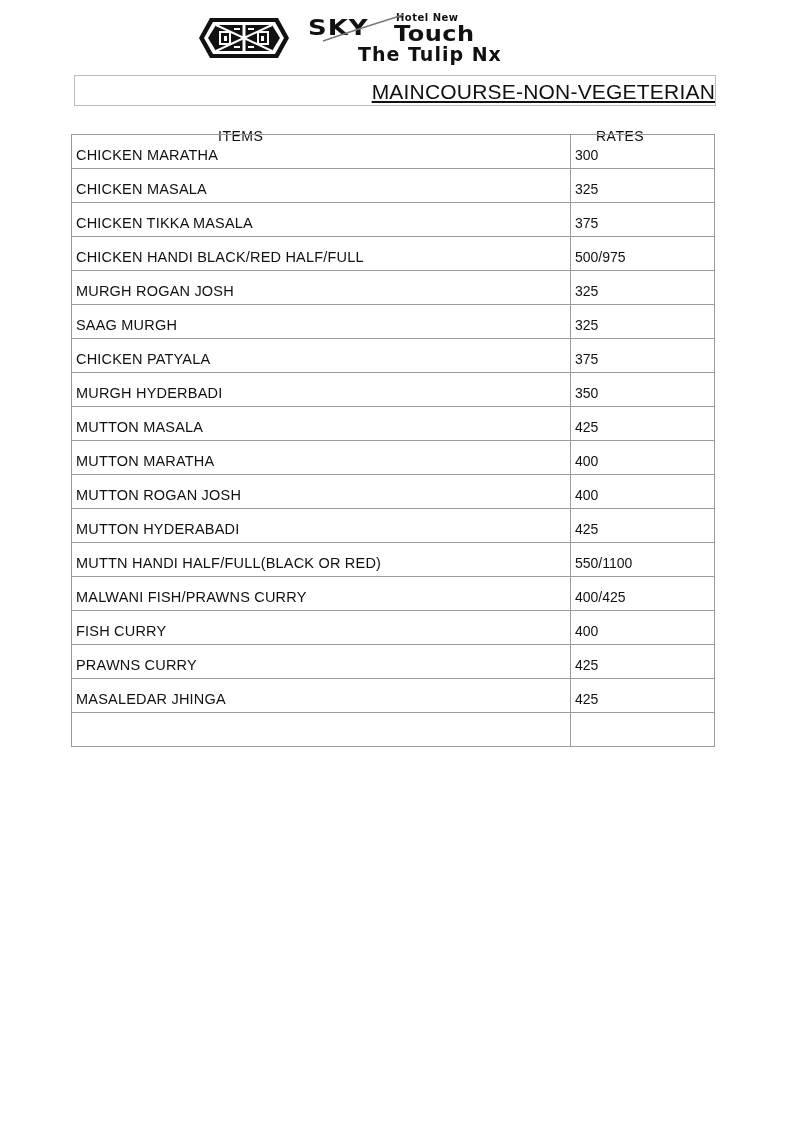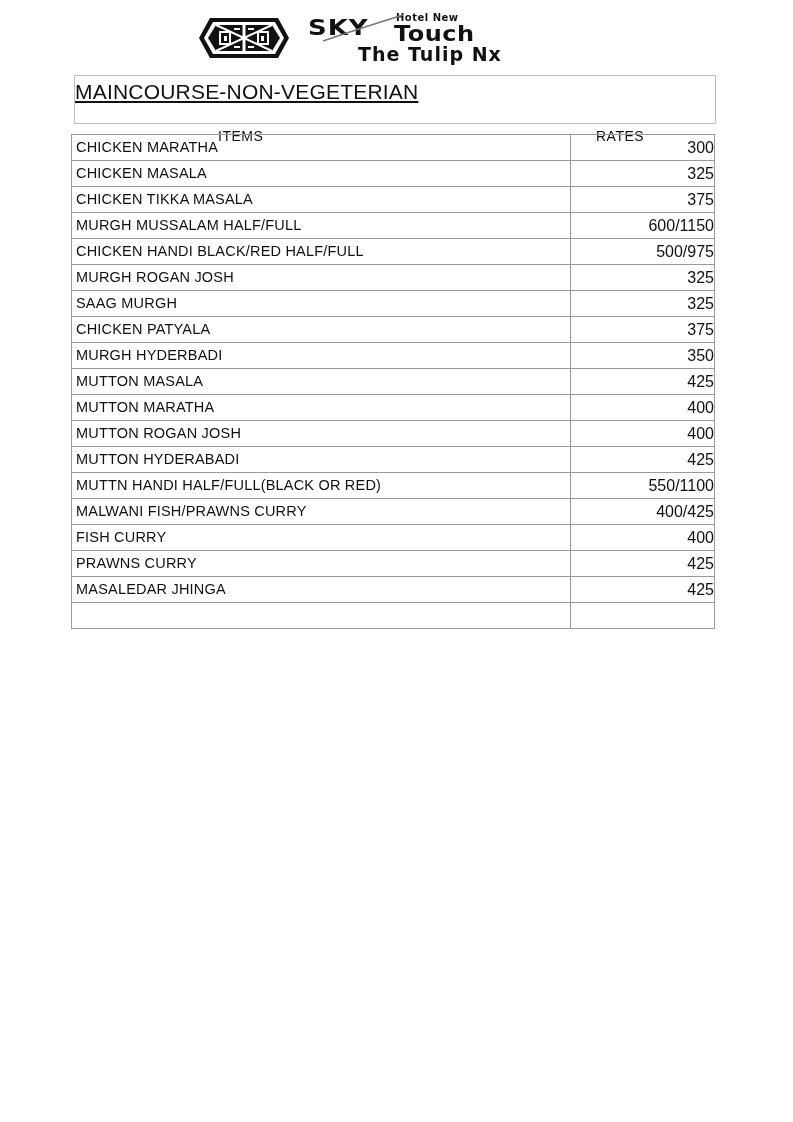--- a/index.html
+++ b/index.html
@@ -5,29 +5,29 @@
     html, body { margin: 0; padding: 0; background: #ffffff; }
     body { width: 793px; height: 1122px; position: relative; font-family: "Liberation Sans", sans-serif; color: #111; overflow: hidden; }
     .logo-wrap { position: absolute; left: 198px; top: 12px; width: 345px; height: 50px; }
     .logo-mark { position: absolute; left: 0; top: 5px; width: 92px; height: 42px; }
     .logo-text { position: absolute; left: 110px; top: 0; width: 235px; height: 50px; font-family: "DejaVu Sans", sans-serif; font-weight: bold; }
     .lt-hotel { position: absolute; left: 88px; top: 0px; font-size: 10px; letter-spacing: 0.5px; }
     .lt-sky { position: absolute; left: 0px; top: 4px; font-size: 26px; letter-spacing: 1px; line-height: 26px; transform: scaleY(0.85); transform-origin: top left; }
     .lt-touch { position: absolute; left: 86px; top: 11px; font-size: 24px; line-height: 24px; letter-spacing: 0.5px; transform: scaleY(0.9); transform-origin: top left; }
     .lt-tulip { position: absolute; left: 50px; top: 31px; font-size: 19px; letter-spacing: 1px; }
     .swoosh { position: absolute; left: 10px; top: 2px; width: 90px; height: 30px; }
-    .title-box { position: absolute; left: 74px; top: 75px; width: 642px; height: 49px; border: 1px solid #bdbdbd; box-sizing: border-box; text-align: left; }
+    .title-box { position: absolute; left: 74px; top: 75px; width: 642px; height: 31px; border: 1px solid #bdbdbd; box-sizing: border-box; text-align: right; }
     .title-text { font-size: 21px; text-decoration: underline; line-height: 31px; letter-spacing: 0.2px; }
     .hdr { position: absolute; top: 108px; font-size: 14px; letter-spacing: 0.5px; margin-top: 20px; }
     .hdr-items { left: 218px; }
     .hdr-rates { left: 596px; }
     table.menu { position: absolute; left: 71px; top: 134px; width: 644px; border-collapse: collapse; table-layout: fixed; }
-    table.menu td { border: 1px solid #9a9a9a; height: 25px; padding: 0 0 0 4px; font-size: 14.5px; line-height: 25px; white-space: nowrap; overflow: hidden; }
+    table.menu td { border: 1px solid #9a9a9a; height: 25px; padding: 8px 0 0 4px; font-size: 14.5px; line-height: 25px; white-space: nowrap; overflow: hidden; }
     table.menu td.item { width: 494px; letter-spacing: 0.2px; }
-    table.menu td.rate { font-size: 16px; text-align: right; }
+    table.menu td.rate { font-size: 14px; }
   </style>
 </head>
 <body>
 
 <div class="logo-wrap">
   <svg class="logo-mark" viewBox="0 0 92 42">
     <polygon points="12,1 80,1 91,21 80,41 12,41 1,21" fill="#111"></polygon>
     <polygon points="15,5 77,5 86,21 77,37 15,37 6,21" fill="#fff"></polygon>
     <polygon points="18,8 74,8 82,21 74,34 18,34 10,21" fill="#111"></polygon>
     <line x1="46" y1="8" x2="46" y2="34" stroke="#fff" stroke-width="3"></line>
@@ -66,24 +66,20 @@
         <td class="item">CHICKEN MARATHA</td>
         <td class="rate">300</td>
       </tr>
       <tr>
         <td class="item">CHICKEN MASALA</td>
         <td class="rate">325</td>
       </tr>
       <tr>
         <td class="item">CHICKEN TIKKA MASALA</td>
         <td class="rate">375</td>
-      </tr>
-      <tr>
-        <td class="item">MURGH MUSSALAM HALF/FULL</td>
-        <td class="rate">600/1150</td>
       </tr>
       <tr>
         <td class="item">CHICKEN HANDI BLACK/RED HALF/FULL</td>
         <td class="rate">500/975</td>
       </tr>
       <tr>
         <td class="item">MURGH ROGAN JOSH</td>
         <td class="rate">325</td>
       </tr>
       <tr>

